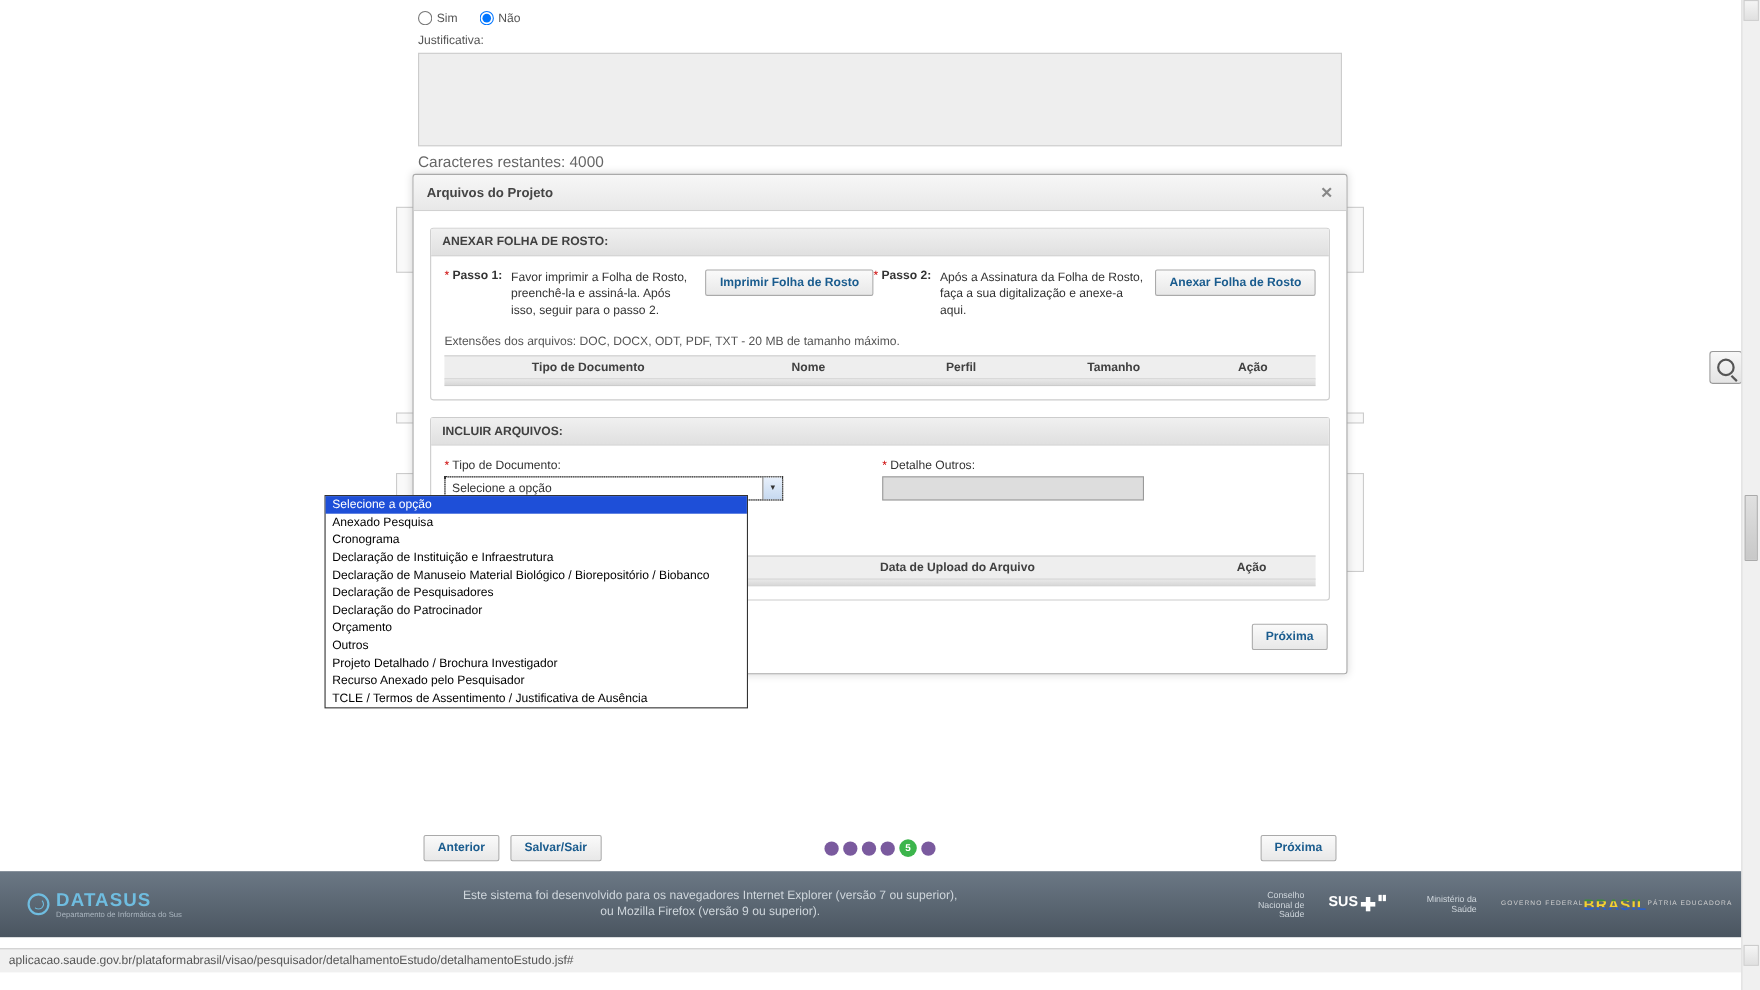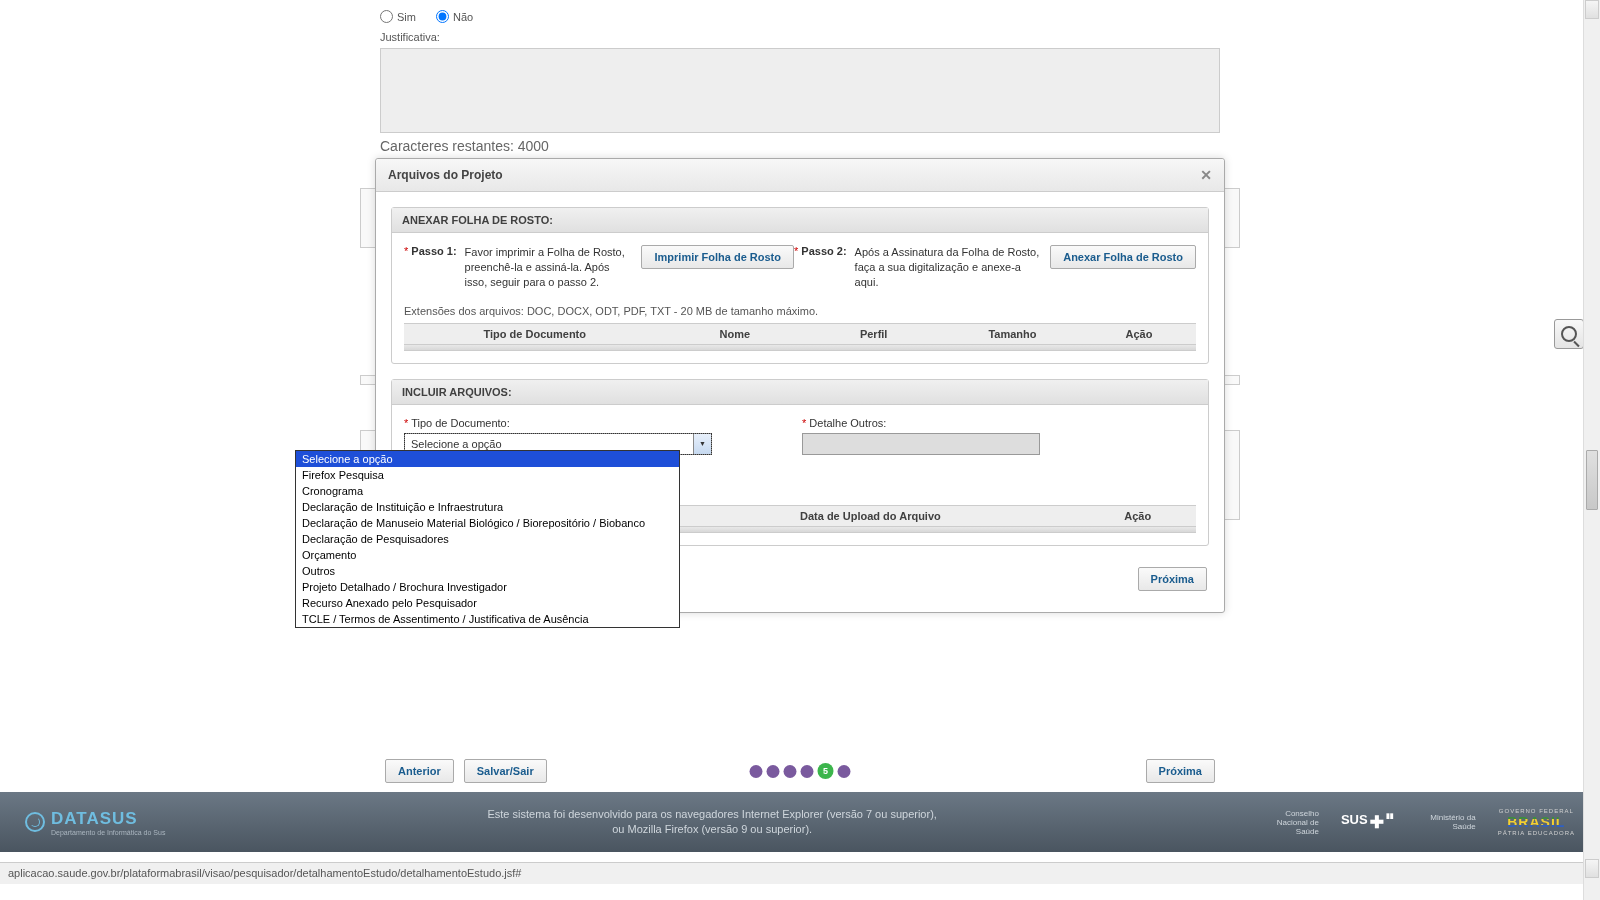--- a/index.html
+++ b/index.html
@@ -62,21 +62,21 @@
     .step-dots { display: flex; gap: 4px; align-items: center; position: absolute; left: 50%; transform: translateX(-50%); }
     .dot { width: 13px; height: 13px; border-radius: 50%; background: #7a5a9e; }
     .dot.active { background: #3cb54c; width: 16px; height: 16px; display: flex; align-items: center; justify-content: center; color: #fff; font-size: 9px; font-weight: bold; }
     
     .footer-bar { position: absolute; bottom: 84px; left: 0; right: 0; height: 5px; background: linear-gradient(to right, #f5d77b, #e8b94a); }
     .footer { position: absolute; bottom: 48px; left: 0; right: 0; height: 60px; background: linear-gradient(#6b7885, #4a5560); display: flex; align-items: center; justify-content: space-between; padding: 0 25px; color: #cfd6dc; font-size: 11px; }
     .footer-left { display: flex; align-items: center; gap: 6px; color: #6fbde0; font-weight: bold; font-size: 17px; letter-spacing: 1px; }
     .footer-left-sub { font-size: 7px; color: #aab5bf; letter-spacing: 0; font-weight: normal; }
     .footer-center { text-align: center; line-height: 1.4; }
     .footer-right { display: flex; align-items: center; gap: 22px; font-size: 8px; color: #cfd6dc; }
-    .brasil-logo { display: flex; flex-direction: column; align-items: center; }
+    .brasil-logo { display: flex; flex-direction: row; align-items: center; }
     .brasil-text { font-size: 14px; font-weight: 900; background: linear-gradient(#3c8f3c 33%, #f5d030 33% 66%, #2d5fc5 66%); -webkit-background-clip: text; color: transparent; letter-spacing: 1px; }
     
     .status-bar { position: absolute; bottom: 16px; left: 0; right: 0; height: 22px; background: #f0f0f0; border-top: 1px solid #ccc; font-size: 11px; color: #555; padding: 4px 8px; }
     
     .scrollbar-v { position: absolute; top: 0; right: 0; width: 17px; height: 100%; background: #f0f0f0; border-left: 1px solid #ddd; z-index: 50; }
     .scrollbar-v::before { content: ''; position: absolute; top: 0; left: 1px; right: 1px; height: 17px; background: linear-gradient(#f5f5f5, #e0e0e0); border: 1px solid #ccc; }
     .scrollbar-v::after { content: ''; position: absolute; bottom: 22px; left: 1px; right: 1px; height: 17px; background: linear-gradient(#f5f5f5, #e0e0e0); border: 1px solid #ccc; }
     .scroll-thumb { position: absolute; top: 50%; left: 2px; right: 2px; height: 60px; background: linear-gradient(#e0e0e0, #c8c8c8); border: 1px solid #aaa; border-radius: 1px; }
     
     .magnify-btn { position: absolute; top: 319px; right: 16px; width: 30px; height: 30px; background: linear-gradient(#f8f8f8, #e4e4e4); border: 1px solid #999; border-radius: 3px; display: flex; align-items: center; justify-content: center; cursor: pointer; z-index: 40; }
@@ -203,25 +203,26 @@
     </div>
     <div class="nav-row">
       <div></div>
       <button class="btn">Próxima</button>
     </div>
   </div>
 </div>
 
 <div class="dropdown-list">
   <div class="opt selected">Selecione a opção</div>
-  <div class="opt">Firefox Pesquisa</div>
+  <div class="opt">Anexado Pesquisa</div>
   <div class="opt">Cronograma</div>
   <div class="opt">Declaração de Instituição e Infraestrutura</div>
   <div class="opt">Declaração de Manuseio Material Biológico / Biorepositório / Biobanco</div>
   <div class="opt">Declaração de Pesquisadores</div>
+  <div class="opt">Declaração do Patrocinador</div>
   <div class="opt">Orçamento</div>
   <div class="opt">Outros</div>
   <div class="opt">Projeto Detalhado / Brochura Investigador</div>
   <div class="opt">Recurso Anexado pelo Pesquisador</div>
   <div class="opt">TCLE / Termos de Assentimento / Justificativa de Ausência</div>
 </div>
 
 <div class="footer-bar"></div>
 <div class="footer">
   <div class="footer-left">

